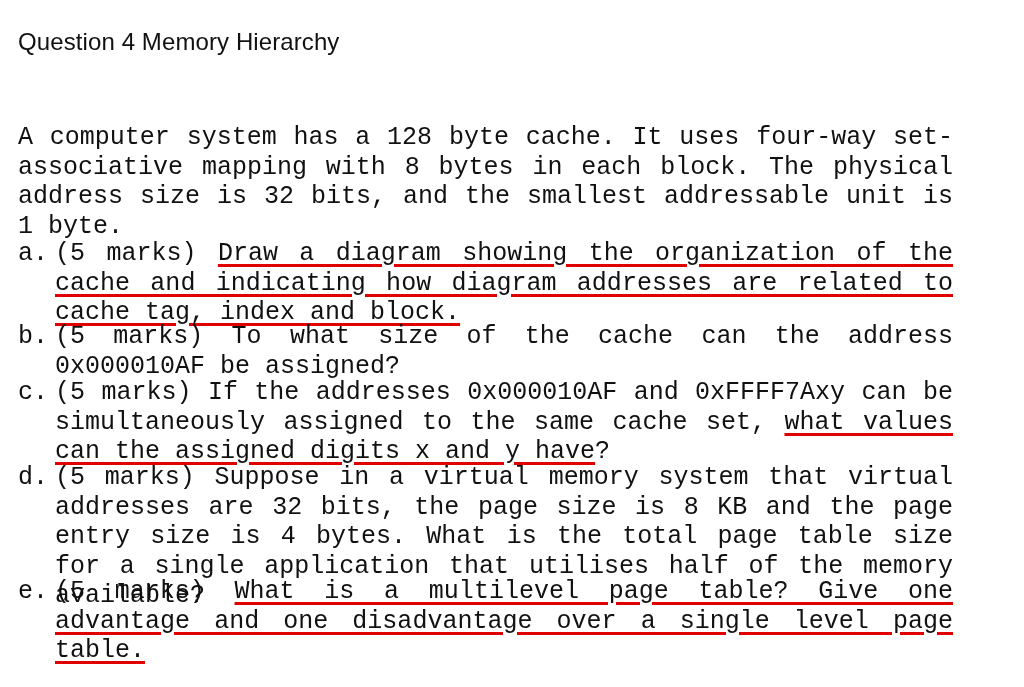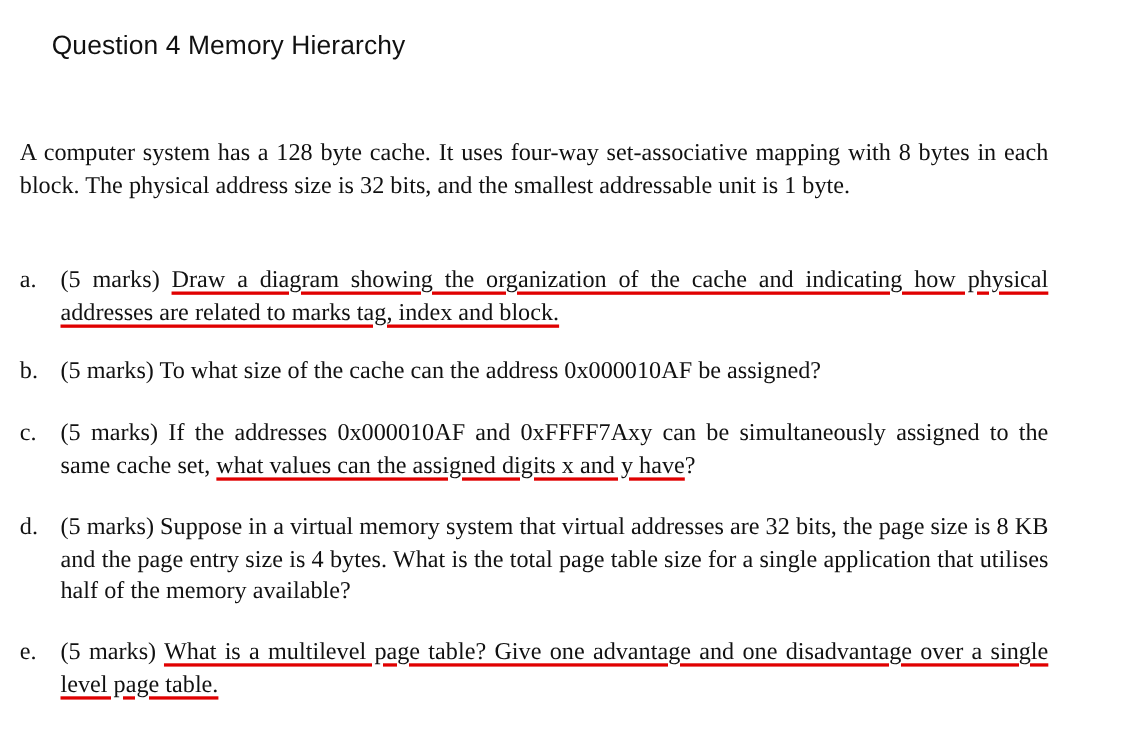--- a/index.html
+++ b/index.html
@@ -1,40 +1,39 @@
 <!DOCTYPE html>
 <html><head>
 <meta charset="utf-8">
 <style>
   html, body { margin:0; padding:0; background:#ffffff; }
   body { width:1024px; height:687px; position:relative; overflow:hidden; color:#111; }
   .title {
     position:absolute; left:18px; top:28px;
     font-family:"Liberation Sans", sans-serif; font-size:24px; color:#111;
     letter-spacing:0.1px;
-    margin-left:29px;
   }
-  .serif { font-family:Liberation Serif, serif; font-size:22px; line-height:29.5px; }
+  .serif { font-family:Liberation Mono, monospace; font-size:25px; line-height:29.5px; }
   .intro { position:absolute; left:18px; top:123px; width:935px; text-align:justify; text-align-last:left; }
   .q { position:absolute; left:18px; width:935px; display:flex; }
   .q .lbl { width:37px; flex:none; }
   .q .body { flex:1; text-align:justify; }
   .q .body.last-left { text-align-last:left; }
   .ul { text-decoration:underline; text-decoration-color:#e00000; text-decoration-thickness:3px; text-underline-offset:4px; }
 </style>
 </head>
 <body>
 
 <div class="title">Question 4 Memory Hierarchy</div>
 
 <div class="intro serif">A computer system has a 128 byte cache. It uses four-way set-associative mapping with 8 bytes in each block. The physical address size is 32 bits, and the smallest addressable unit is 1 byte.</div>
 
 <div class="q serif" style="top:239px;">
   <span class="lbl">a.</span>
-  <span class="body last-left"><span>(5 marks)</span> <span class="ul">Draw a diagram showing the organization of the cache and indicating how physical addresses are related to marks tag, index and block.</span></span>
+  <span class="body last-left"><span>(5 marks)</span> <span class="ul">Draw a diagram showing the organization of the cache and indicating how diagram addresses are related to cache tag, index and block.</span></span>
 </div>
 
 <div class="q serif" style="top:322px;">
   <span class="lbl">b.</span>
   <span class="body last-left"><span>(5 marks)</span> <span>To what size of the cache can the address 0x000010AF be assigned?</span></span>
 </div>
 
 <div class="q serif" style="top:378px;">
   <span class="lbl">c.</span>
   <span class="body last-left"><span>(5 marks)</span> <span>If the addresses 0x000010AF and 0xFFFF7Axy can be simultaneously assigned to the same cache set,</span> <span class="ul">what values can the assigned digits x and y have</span><span>?</span></span>

